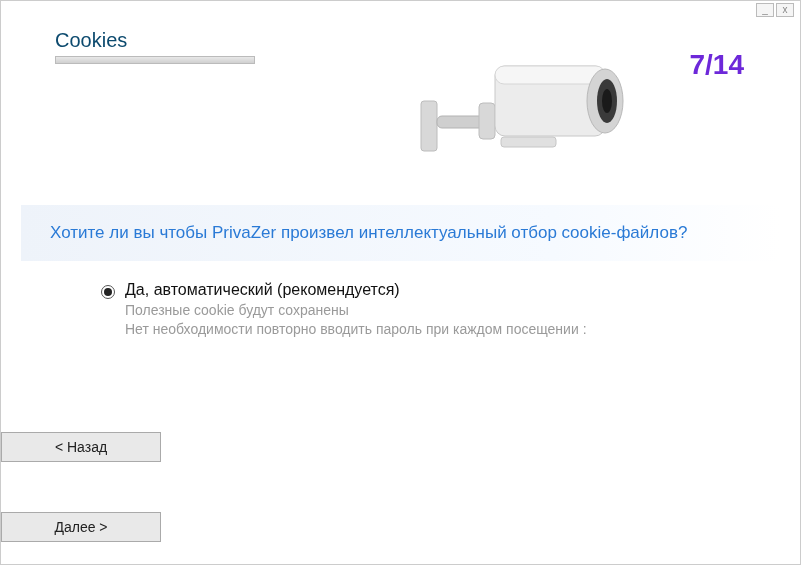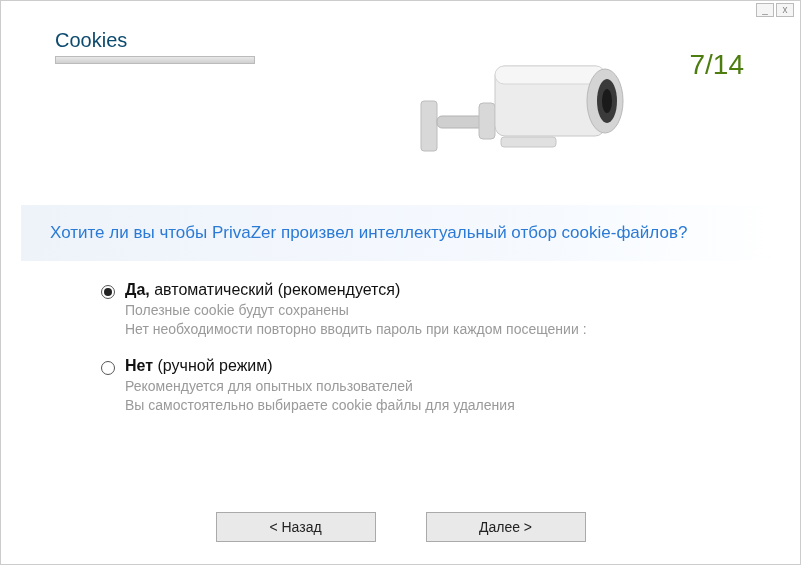--- a/index.html
+++ b/index.html
@@ -54,22 +54,22 @@
   .progress-fill {
     height: 100%;
     background: linear-gradient(#e8e8e8, #d0d0d0);
     width: 100%;
   }
   .stepcount {
     position: absolute;
     top: 48px;
     right: 56px;
     font-size: 28px;
-    color: #4d7c0f;
-    font-weight: 400;
+    color: #6d28d9;
+    font-weight: 700;
   }
   .camera {
     position: absolute;
     top: 40px;
     left: 400px;
     width: 230px;
     height: 150px;
   }
   .question-band {
     position: absolute;
@@ -112,29 +112,30 @@
   .radio.checked::after {
     content: "";
     position: absolute;
     top: 2px; left: 2px;
     width: 8px; height: 8px;
     border-radius: 50%;
     background: #222;
   }
   .opt-body { display: flex; flex-direction: column; }
   .opt-label { font-size: 16px; color: #111; cursor: pointer; }
-  .opt-label .bold { font-weight: 700; margin-top: 8px; }
+  .opt-label .bold { font-weight: 400; margin-top: 8px; }
   .opt-desc { font-size: 14px; color: #9a9a9a; line-height: 1.35; margin-top: 2px; }
   .buttons {
     position: absolute;
     bottom: 22px;
     left: 0; right: 0;
     display: flex;
     justify-content: center;
     gap: 50px;
+    flex-direction: column;
   }
   .navbtn {
     width: 160px;
     height: 30px;
     border: 1px solid #aaa;
     background: #e9e9e9;
     font-size: 14px;
     color: #222;
     cursor: pointer;
     display: flex;
@@ -187,32 +188,20 @@
         <div class="opt-label">
           <span class="bold">Да,</span><span> автоматический (рекомендуется)</span>
         </div>
         <div class="opt-desc">
           <div>Полезные cookie будут сохранены</div>
           <div>Нет необходимости повторно вводить пароль при каждом посещении :</div>
         </div>
       </div>
     </div>
 
-    <div class="opt">
-      <div class="radio"></div>
-      <div class="opt-body">
-        <div class="opt-label">
-          <span class="bold">Нет</span><span> (ручной режим)</span>
-        </div>
-        <div class="opt-desc">
-          <div>Рекомендуется для опытных пользователей</div>
-          <div>Вы самостоятельно выбираете cookie файлы для удаления</div>
-        </div>
-      </div>
-    </div>
 
 
   </div>
 
   <div class="buttons">
     <div class="navbtn">&lt; Назад</div>
     <div class="navbtn">Далее &gt;</div>
   </div>
 
 </div>

